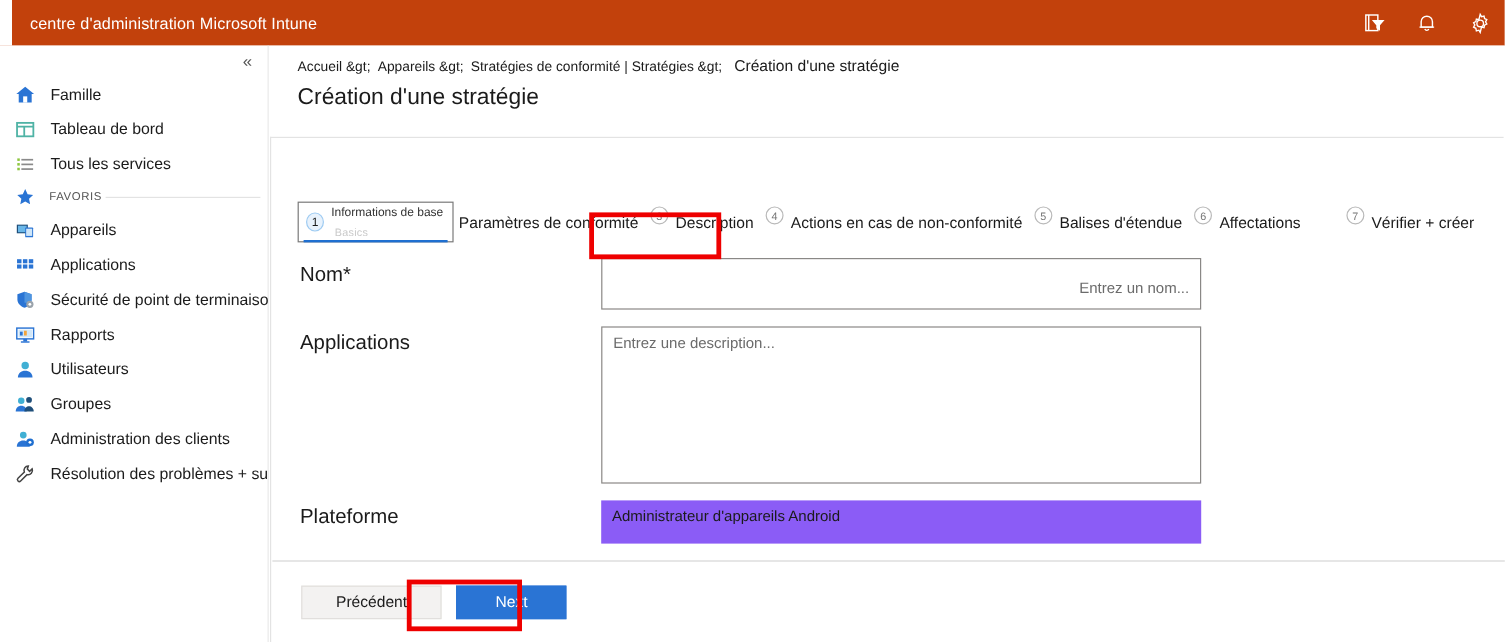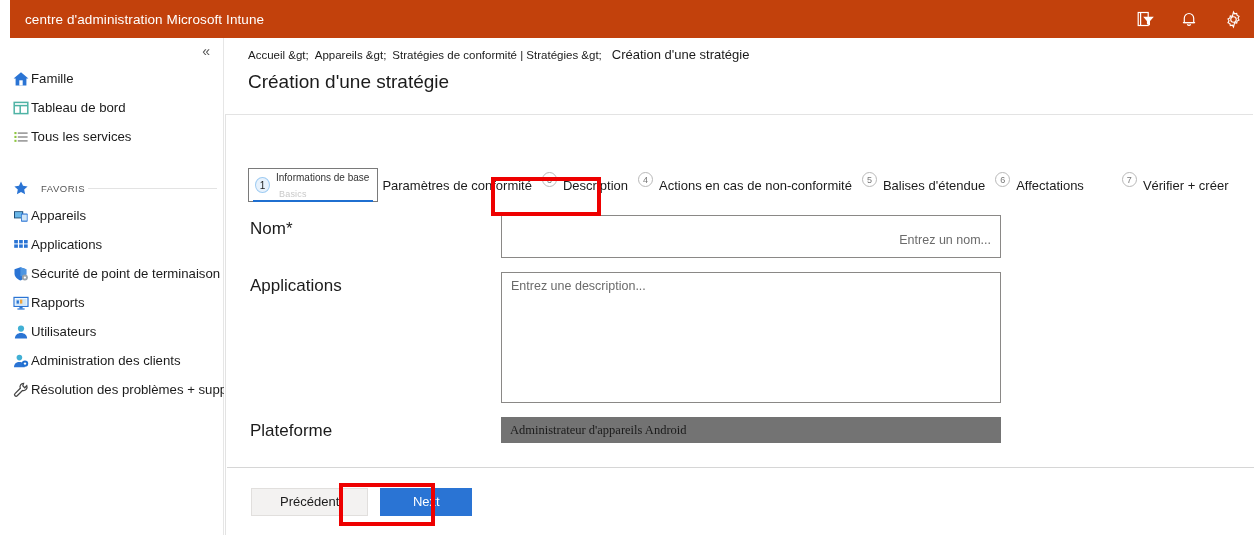--- a/index.html
+++ b/index.html
@@ -77,42 +77,41 @@
     font-size: 14px;
     color: #555;
     line-height: 1;
     padding: 2px 3px;
   }
   .nav-item {
     display: flex;
     align-items: center;
     height: 29px;
     padding-left: 11px;
-    gap: 0;
+    gap: 11px;
     white-space: nowrap;
   }
   .nav-item .label {
     font-size: 13.2px;
     color: #1b1b1b;
   }
   .nav-icon {
     width: 20px; height: 20px;
     display: flex; align-items: center; justify-content: center;
     flex: 0 0 20px;
   }
   .nav-icon svg { display: block; }
 
   .fav-row {
     display: flex;
     align-items: center;
     height: 26px;
     padding-left: 11px;
     gap: 10px;
     position: relative;
-    margin-top: 24px;
   }
   .fav-row .label {
     font-size: 9.5px;
     color: #555;
     letter-spacing: .5px;
   }
   .fav-line {
     position: absolute;
     left: 88px; right: 6px;
     top: 50%;
@@ -260,25 +259,24 @@
     background: #ffffff;
     font-size: 12.5px;
     color: #6b6b6b;
     padding: 5px 9px;
     line-height: 1.35;
   }
   .field-box.name { height: 43px; padding-top: 16px; text-align: right; }
   .field-box.desc { height: 131px; }
   .field-box.readonly {
     border: none;
-    background: #737373;
-    color: #1b1b1b;
-    height: 26px;
+    background: #8b5cf6;
+    color: #1b1b1b;
+    height: 36px;
     padding-top: 5px;
-    font-family: Liberation Serif, serif;
   }
 
   
   .annot {
     position: absolute;
     border: 4px solid #ee0000;
     pointer-events: none;
     z-index: 9;
   }
   #annot-name  { left: 491px; top: 177px; width: 110px; height: 39px; }
@@ -456,20 +454,31 @@
     <div class="nav-item">
       <span class="nav-icon">
         <svg width="18" height="18" viewBox="0 0 18 18">
           <circle cx="9" cy="5.6" r="3.1" fill="#41b0d4"></circle>
           <path d="M2.9 15.6 c0 -3.5 2.7 -5.6 6.1 -5.6 s6.1 2.1 6.1 5.6 z" fill="#2a74d4"></path>
         </svg>
       </span>
       <span class="label">Utilisateurs</span>
     </div>
 
+    <div class="nav-item">
+      <span class="nav-icon">
+        <svg width="18" height="18" viewBox="0 0 18 18">
+          <circle cx="5.7" cy="5.9" r="2.7" fill="#41b0d4"></circle>
+          <path d="M1.1 14.9 c0 -3.0 2.1 -4.8 4.6 -4.8 s4.6 1.8 4.6 4.8 z" fill="#2a74d4"></path>
+          <circle cx="12.2" cy="5.3" r="2.4" fill="#1f4e79"></circle>
+          <path d="M8.3 14.9 c0 -2.8 1.9 -4.4 3.9 -4.4 s3.9 1.6 3.9 4.4 z" fill="#1f4e79"></path>
+        </svg>
+      </span>
+      <span class="label">Groupes</span>
+    </div>
 
     <div class="nav-item">
       <span class="nav-icon">
         <svg width="18" height="18" viewBox="0 0 18 18">
           <circle cx="7.4" cy="5.6" r="2.8" fill="#41b0d4"></circle>
           <path d="M2.0 15.2 c0 -3.2 2.4 -5.1 5.4 -5.1 s5.4 1.9 5.4 5.1 z" fill="#2a74d4"></path>
           <circle cx="13.0" cy="11.6" r="3.2" fill="#1f6fd0"></circle>
           <circle cx="13.0" cy="11.6" r="1.2" fill="#ffffff"></circle>
         </svg>
       </span>

